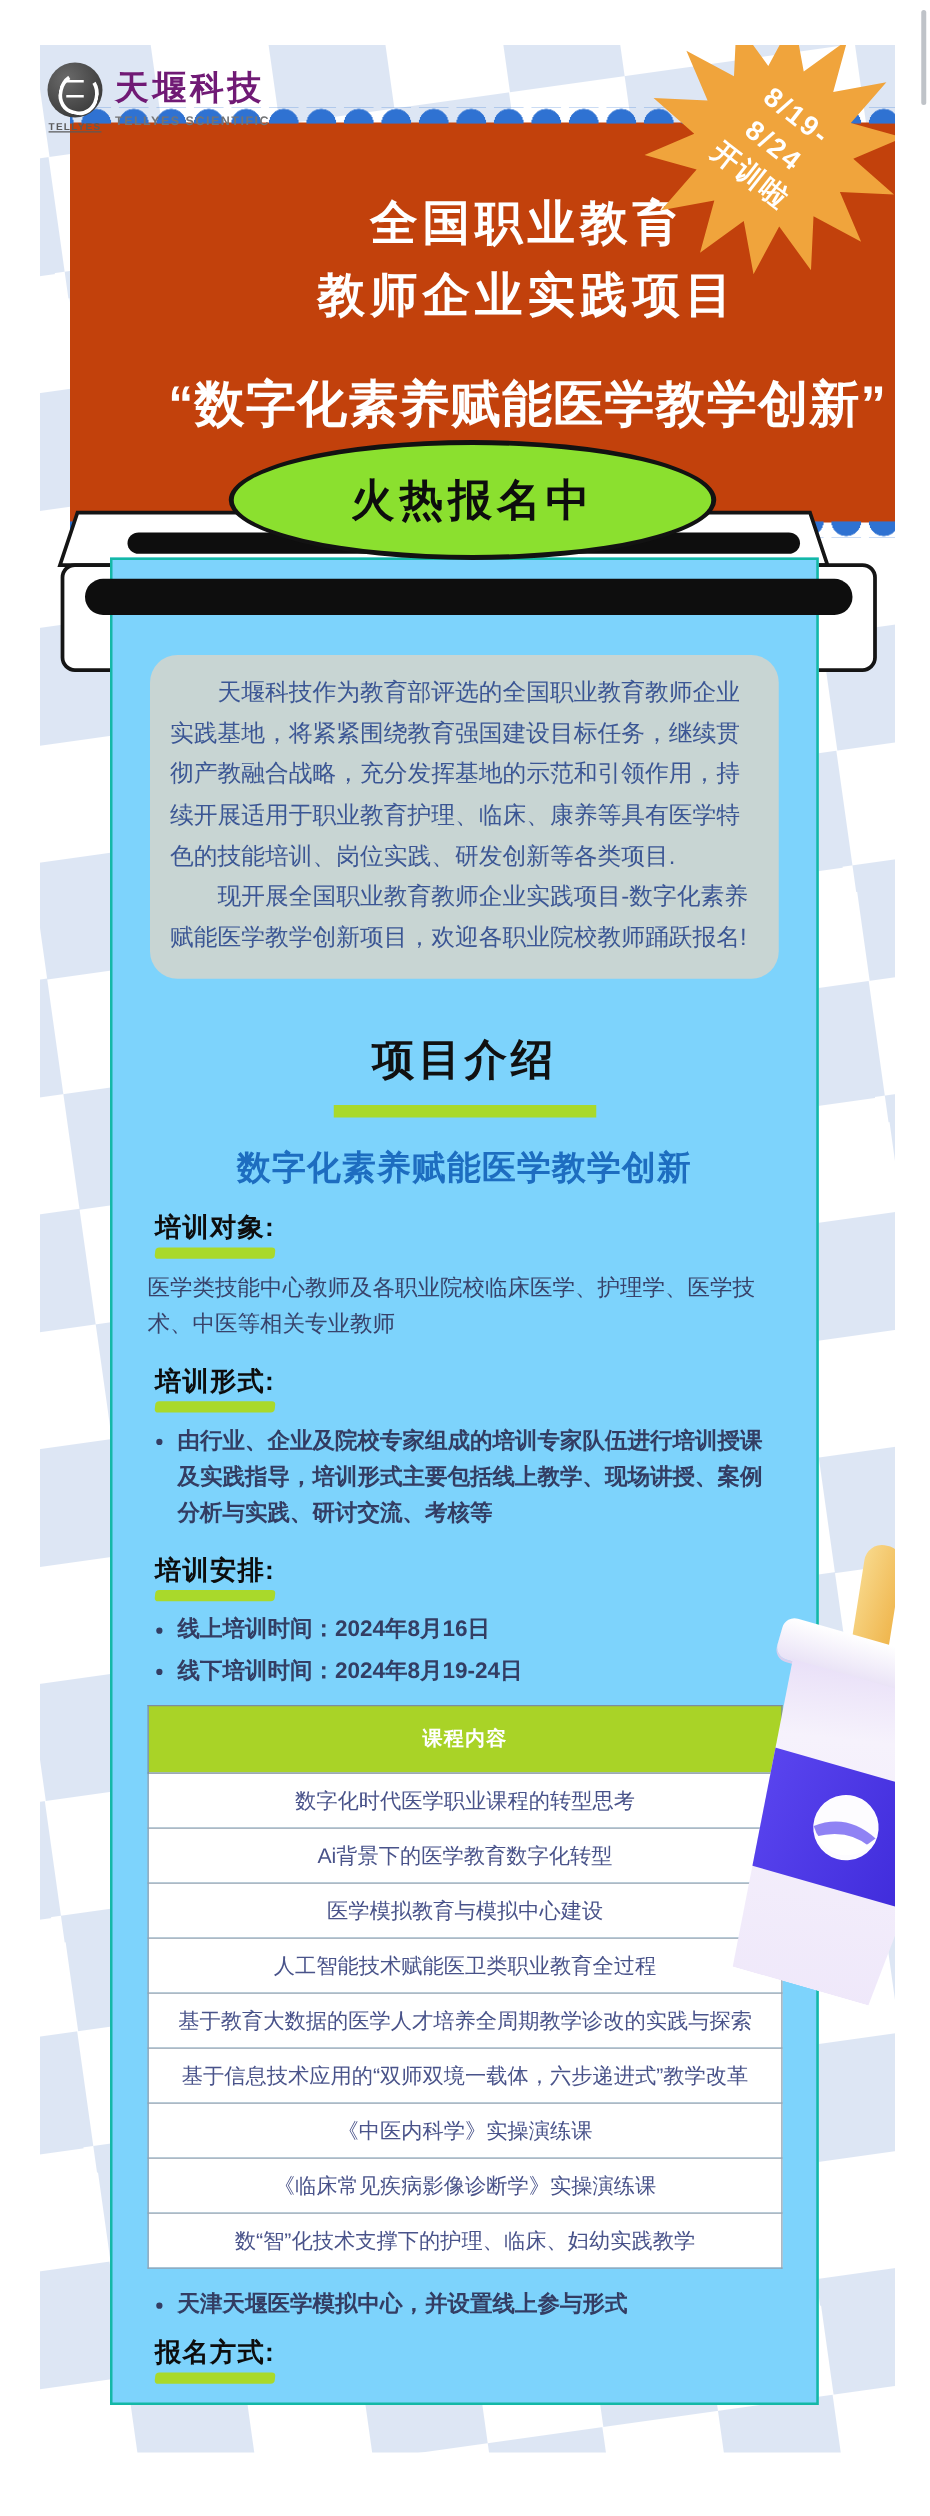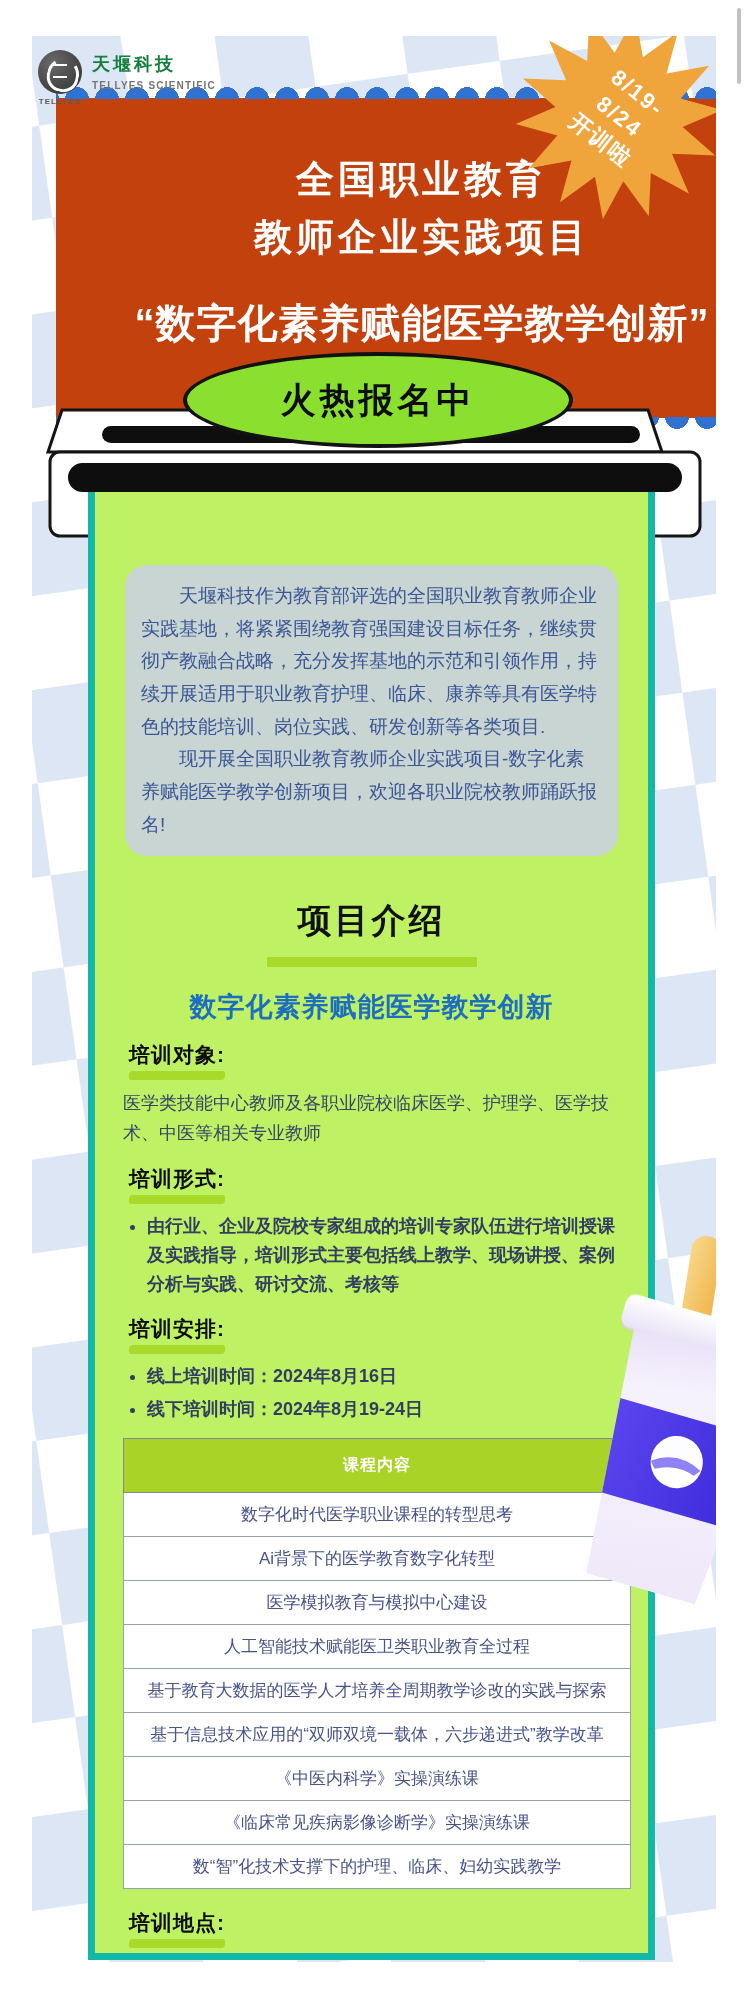--- a/index.html
+++ b/index.html
@@ -12,23 +12,23 @@
     background-size:186px 186px; transform:rotate(-8deg); }
 
   .scrollbar { position:absolute; left:737px; top:8px; width:4px; height:76px; background:#bfc3c8; border-radius:2px; z-index:40; }
 
   
   .logo-block { position:absolute; left:6px; top:14px; z-index:3; display:flex; align-items:flex-start; }
   .logo-mark { display:flex; flex-direction:column; align-items:center; }
   .logo-circle { width:44px; height:44px; border-radius:50%; background:radial-gradient(circle at 35% 30%,#6a6a6a,#3f3f3f 70%); position:relative; }
   .logo-circle::before { content:""; position:absolute; left:9px; top:8px; width:26px; height:28px; border-radius:50% 50% 46% 46%; border:3px solid #fff; border-top-color:transparent; transform:rotate(12deg); }
   .logo-circle::after { content:""; position:absolute; left:15px; top:14px; width:14px; height:10px; border-top:2px solid #fff; border-bottom:2px solid #fff; }
-  .logo-mark-text { font-size:8px; color:#5a5a5a; letter-spacing:1px; margin-top:3px; font-weight:bold; }
+  .logo-mark-text { font-size:8px; color:#5a5a5a; letter-spacing:1px; margin-top:3px; font-weight:bold;text-decoration:underline; }
   .logo-words { margin-left:10px; padding-top:2px; }
-  .logo-cn { font-size:18px; color:#15803d; letter-spacing:3px; font-weight:600; }
+  .logo-cn { font-size:27px; color:#701a75; letter-spacing:3px; font-weight:600; }
   .logo-en { font-size:10px; color:#737476; letter-spacing:1.2px; margin-top:4px; font-weight:bold; }
 
   
   .stamp { position:absolute; left:24px; top:62px; width:732px; height:320px; background:#c2410c; z-index:2; }
   .stamp::before { content:""; position:absolute; left:0; right:0; top:-12px; height:13px;
     background-image:radial-gradient(circle 12px at 50% 100%, #2f72d2 98%, rgba(47,114,210,0) 100%);
     background-size:30px 13px; background-repeat:repeat-x; background-position:6px 0; }
   .stamp::after { content:""; position:absolute; left:0; right:0; bottom:-12px; height:13px;
     background-image:radial-gradient(circle 12px at 50% 0%, #2f72d2 98%, rgba(47,114,210,0) 100%);
     background-size:30px 13px; background-repeat:repeat-x; background-position:6px 0; }
@@ -43,21 +43,21 @@
 
   
   .pill { position:absolute; left:151px; top:316px; width:390px; height:96px; background:#8be02f; border:4px solid #121212; border-radius:50%; display:flex; align-items:center; justify-content:center; z-index:6; }
   .pill span { font-size:35px; font-weight:900; color:#0d0d0d; letter-spacing:4px; }
 
   
   .printer { position:absolute; left:0; top:370px; width:680px; height:140px; z-index:3; }
   .slot2 { position:absolute; left:36px; top:427px; width:614px; height:29px; background:#0e0e0e; border-radius:15px; z-index:5; }
 
   
-  .paper { position:absolute; left:56px; top:446px; width:567px; height:1478px; background:#bef264; border:7px solid #14b8a6; z-index:4; padding:0 28px; overflow:hidden; }
+  .paper { position:absolute; left:56px; top:410px; width:567px; height:1478px; background:#7dd3fc; border:2px solid #14b8a6; z-index:4; padding:0 28px; overflow:hidden; }
 
   .intro-box { margin:76px 2px 0; background:#c8d5d3; border-radius:22px; padding:15px 16px; color:#3b5694; font-size:19px; line-height:1.72; }
   .intro-box p { text-indent:2em; }
 
   .h1 { margin-top:42px; text-align:center; font-size:34px; font-weight:900; color:#111; letter-spacing:3px; }
   .h1-bar { width:210px; height:10px; background:#a9d92b; margin:13px auto 0; }
   .subtitle { margin-top:22px; text-align:center; font-size:27px; font-weight:bold; color:#1d6dc0; letter-spacing:1px; }
 
   .sec-h { margin:16px 0 0 6px; }
   .sec-h span { display:inline-block; font-size:21px; font-weight:900; color:#0d0d0d; letter-spacing:1px; }
@@ -174,21 +174,20 @@
           </tr>
         <tr>
             <td>《临床常见疾病影像诊断学》实操演练课</td>
           </tr>
         <tr>
             <td>数“智”化技术支撑下的护理、临床、妇幼实践教学</td>
           </tr>
       </tbody>
     </table>
 
-    <div class="sec-h" style="margin-top:20px"><span>培训地点:</span></div>
     <ul class="bullets" style="margin-top:14px">
       <li>天津天堰医学模拟中心，并设置线上参与形式</li>
     </ul>
 
     <div class="sec-h" style="margin-top:10px"><span>报名方式:</span></div>
 
   </div>
 
   <div class="slot2"></div>
 

